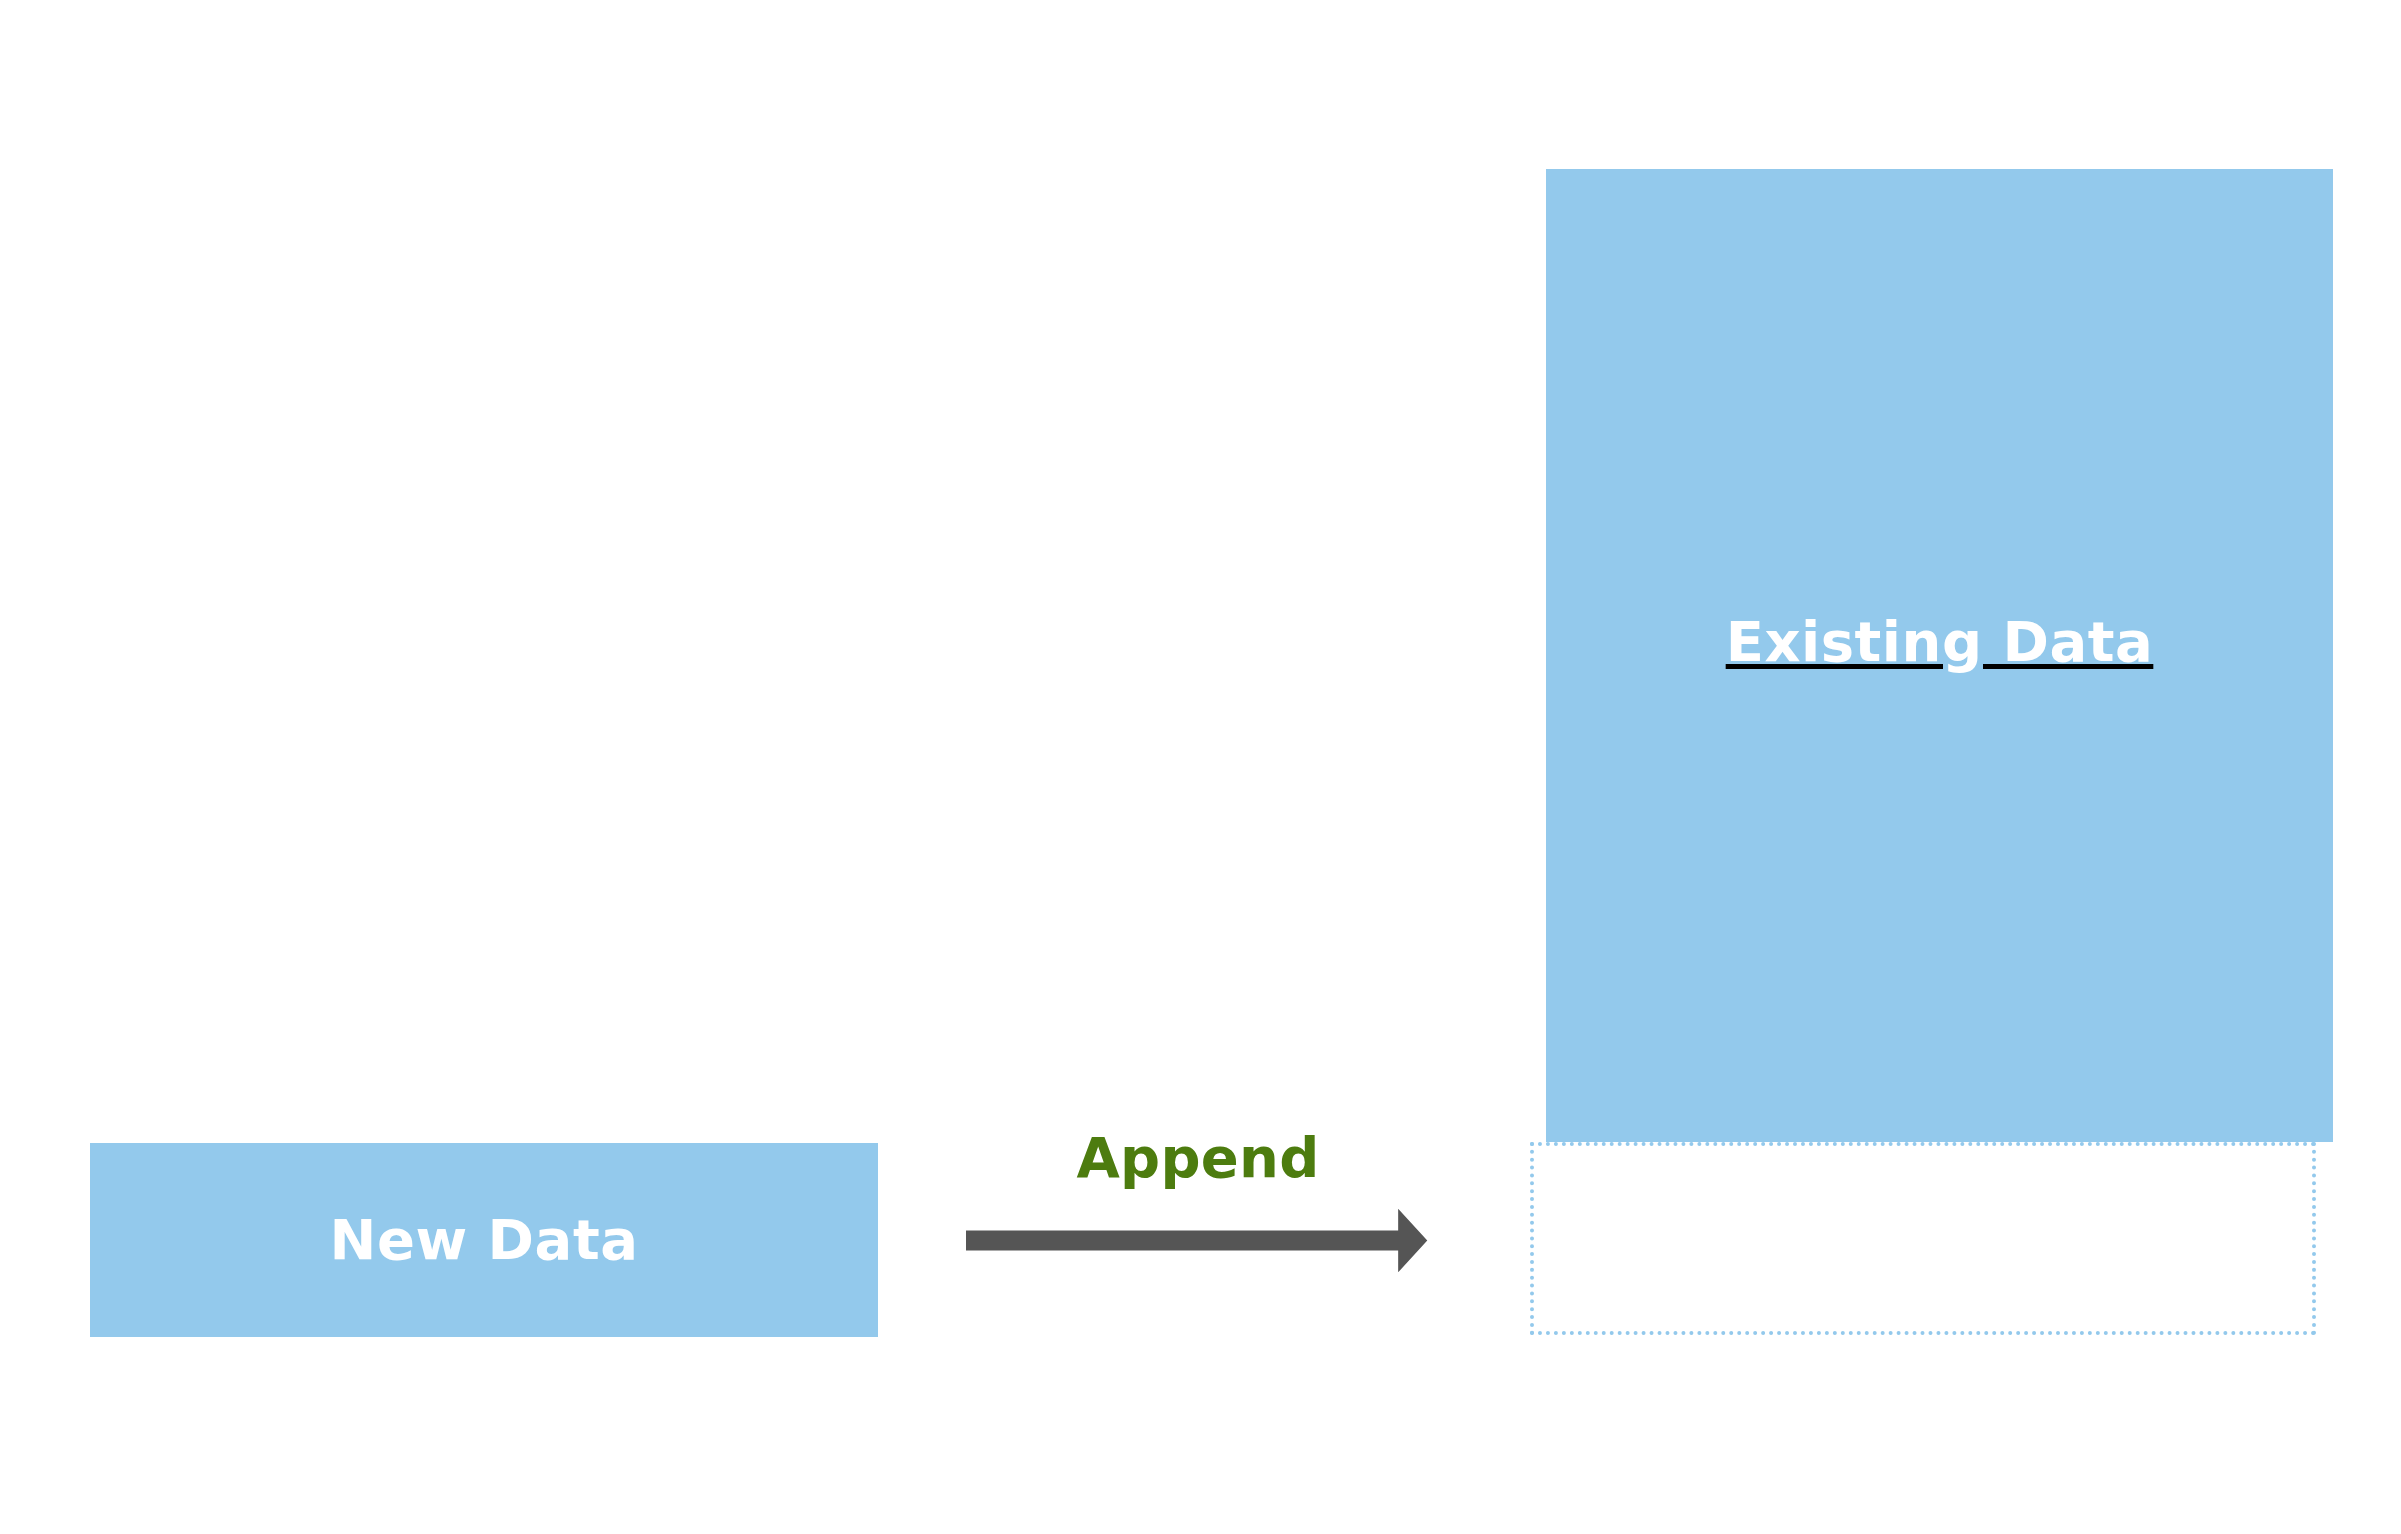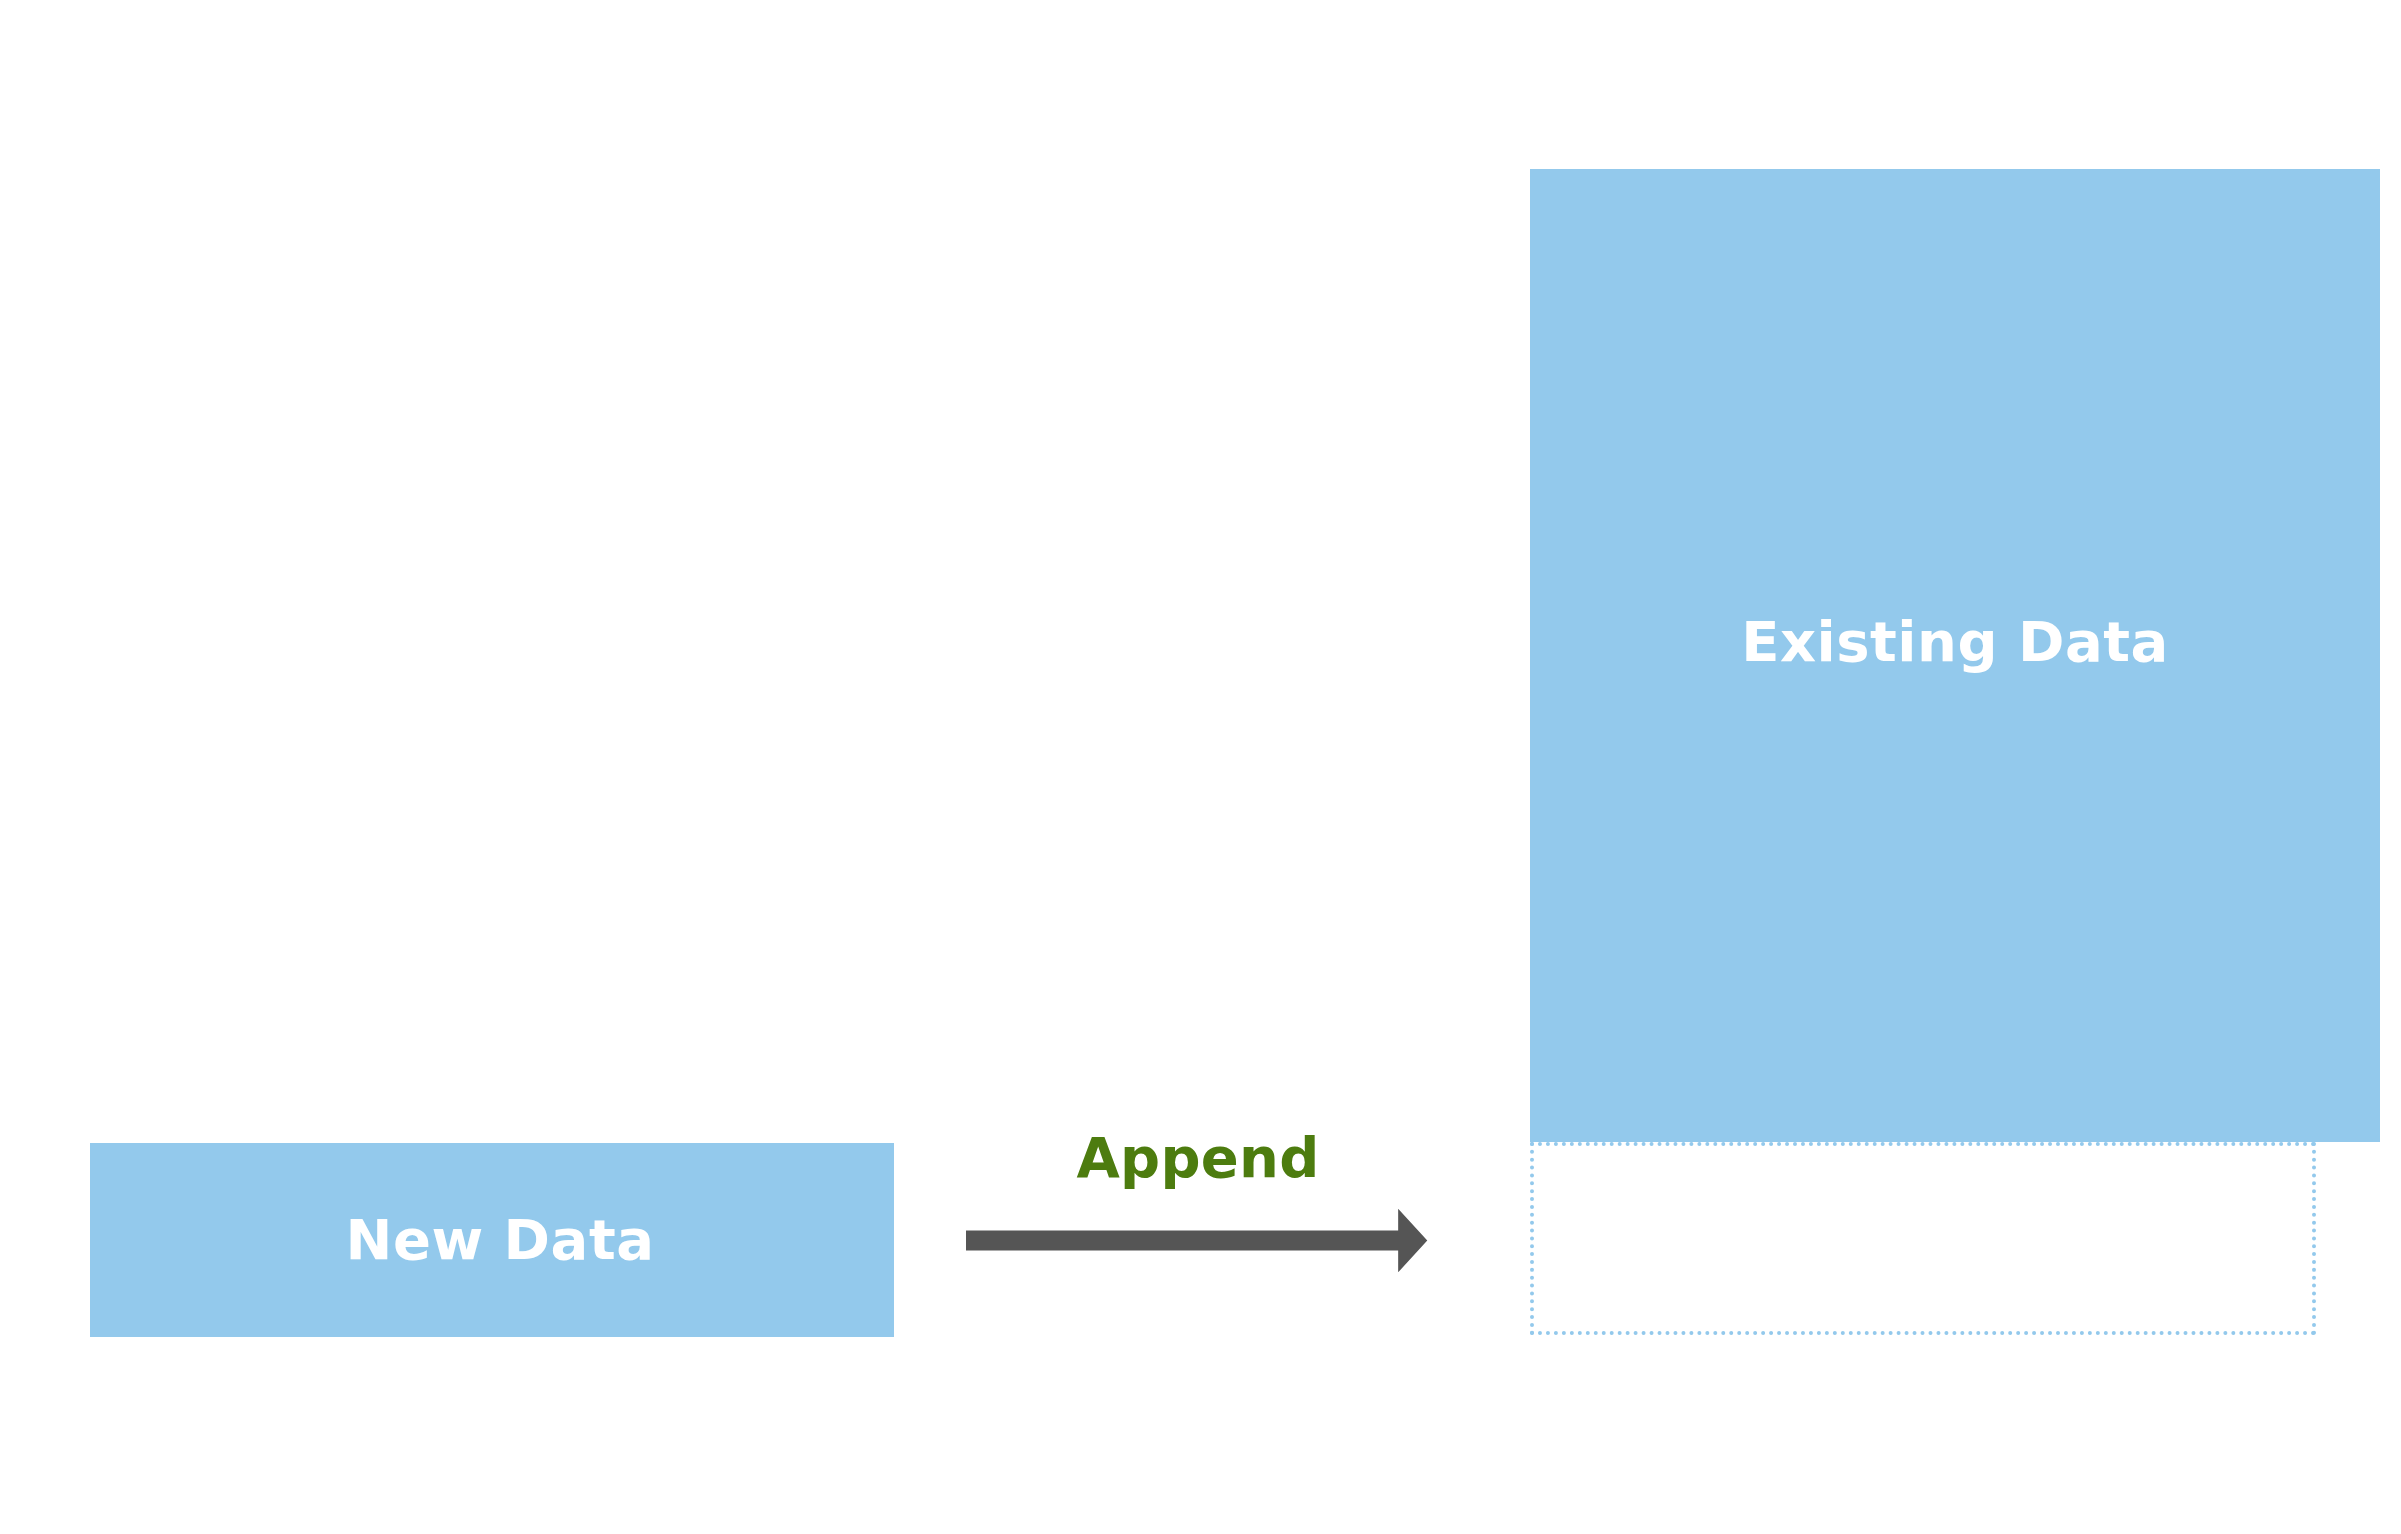--- a/index.html
+++ b/index.html
@@ -23,21 +23,20 @@
   .new-data-block {
     position: absolute;
     left: 90px;
     top: 1143px;
     width: 788px;
     height: 194px;
     background: #93c9ec;
     display: flex;
     align-items: center;
     justify-content: center;
-    padding-left: 16px;
   }
   .block-label {
     color: #ffffff;
     font-weight: bold;
     font-size: 56px;
     line-height: 1;
     letter-spacing: 0.5px;
     white-space: nowrap;
     font-family: "DejaVu Sans", sans-serif;
   }
@@ -73,28 +72,29 @@
   
   .target-stack {
     position: absolute;
     left: 1530px;
     top: 169px;
     width: 787px;
     height: 1168px;
   }
   .existing-data-block {
     position: absolute;
-    left: 0;
+    left: 16px;
     top: 0;
-    width: 850px;
+    width: 787px;
     height: 973px;
     background: #93c9ec;
     display: flex;
     align-items: center;
     justify-content: center;
+    text-decoration: underline;
   }
   .existing-data-block .block-label {
     position: relative;
     top: -13.6px;
   }
   .append-slot {
     position: absolute;
     left: 0;
     top: 973px;
     width: 778px;

